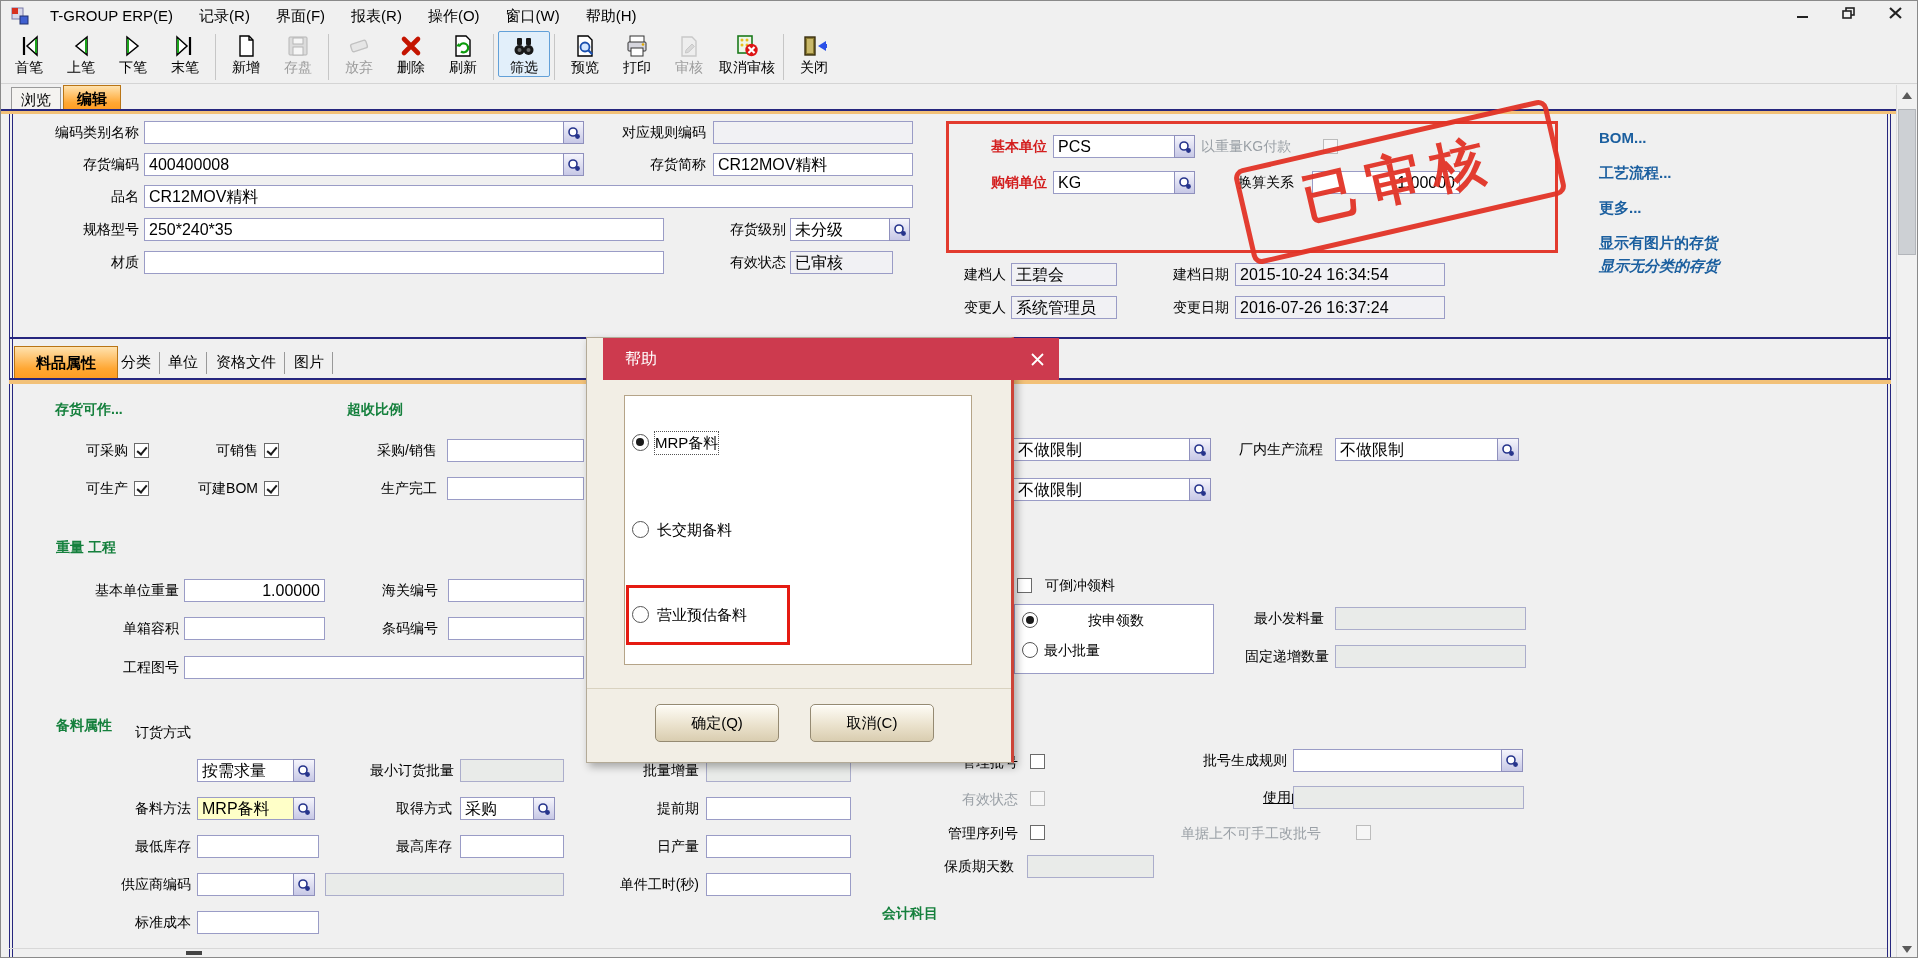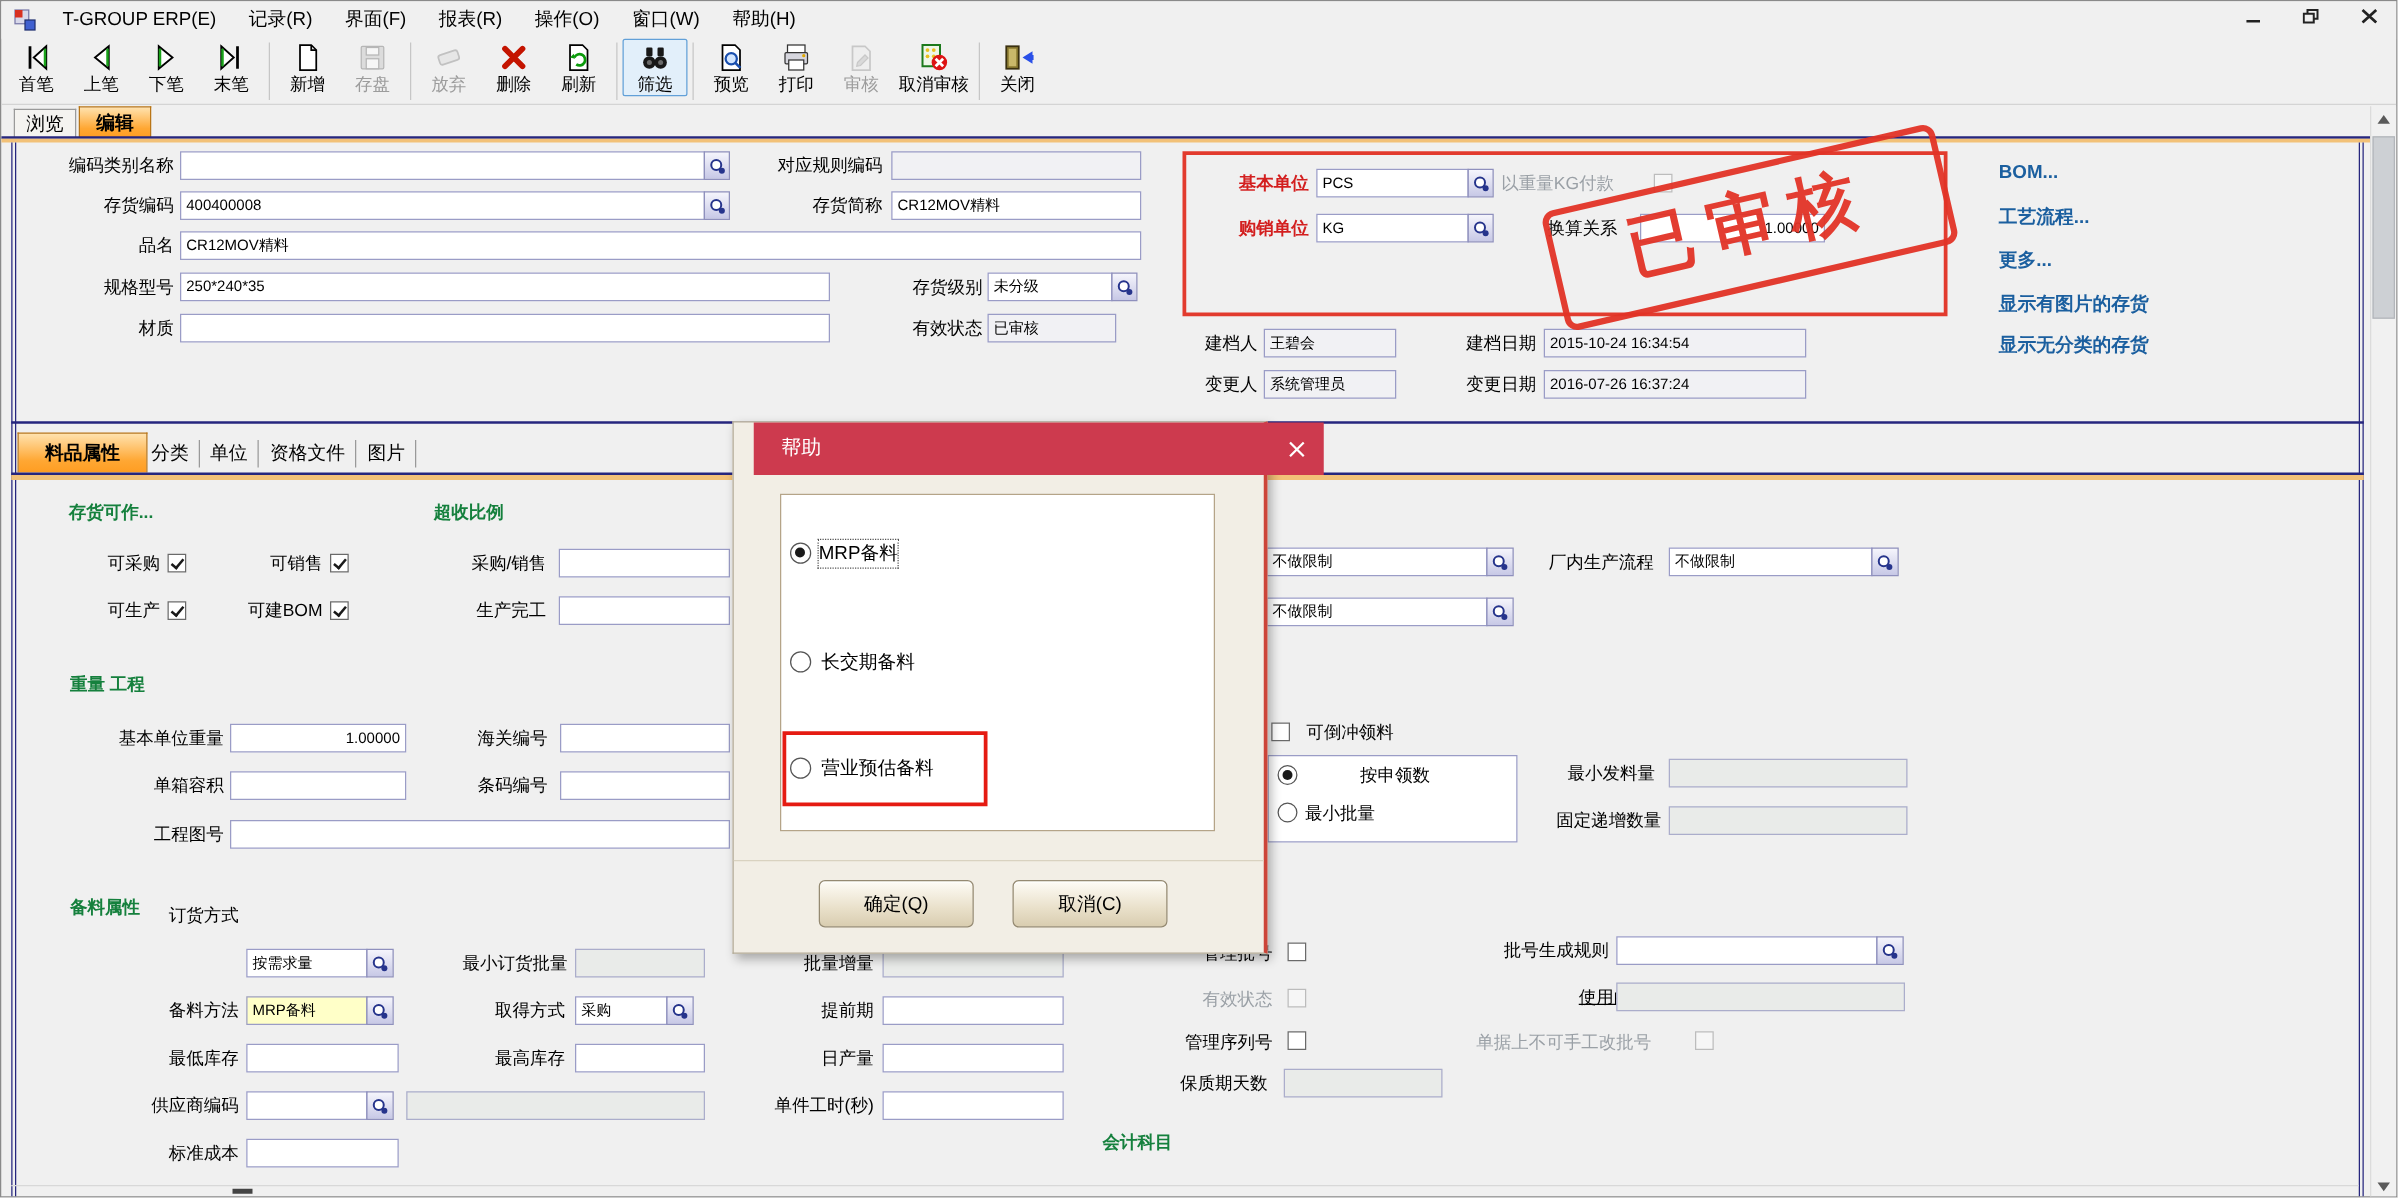--- a/index.html
+++ b/index.html
@@ -30,21 +30,21 @@
   .hline{position:absolute;}
   .navy{background:#26267e;}
   .orange{background:#f2c178;}
   
   .lbl{position:absolute;height:23px;line-height:23px;text-align:right;white-space:nowrap;}
   .lbl.left{text-align:left;}
   .lbl.gray{color:#9aa0a6;}
   .lbl.red{color:#d31f1f;font-weight:bold;}
   .grouplbl{position:absolute;color:#15803d;font-weight:bold;white-space:nowrap;}
   .fld{position:absolute;height:23px;box-sizing:border-box;background:#fff;border:1px solid #9a9cc6;
-       font-size:12px;line-height:21px;padding:0 4px;white-space:nowrap;overflow:hidden;}
+       font-size:16px;line-height:21px;padding:0 4px;white-space:nowrap;overflow:hidden;}
   .fld.ro{background:#f1f1f4;}
   .fld.dis{background:#e9ebe9;border-color:#abadcb;}
   .fld.yellow{background:#ffffc8;}
   .fld.num{text-align:right;}
   .lookup{position:absolute;width:21px;height:23px;box-sizing:border-box;border:1px solid #8f90bd;
           background:linear-gradient(180deg,#f5f5fc,#c7c8e6);display:flex;align-items:center;justify-content:center;}
   .cbx{position:absolute;width:15px;height:15px;box-sizing:border-box;background:#fff;border:1px solid #6a6a6a;}
   .cbx.checked::after{content:"";position:absolute;left:2px;top:3px;width:8px;height:4px;
           border-left:2px solid #1a1a1a;border-bottom:2px solid #1a1a1a;transform:rotate(-50deg);}
   .cbx.dis{border-color:#bcbcbc;background:#f6f6f6;}
@@ -328,21 +328,21 @@
 
   <span class="lbl" style="left:950px;top:295px;width:55px;">变更人</span>
   <div class="fld ro" style="left:1010px;top:295px;width:106px;">系统管理员</div>
   <span class="lbl" style="left:1120px;top:295px;width:108px;">变更日期</span>
   <div class="fld ro" style="left:1234px;top:295px;width:210px;">2016-07-26 16:37:24</div>
 
   <a class="sidelink" style="left:1598px;top:128px;">BOM...</a>
   <a class="sidelink" style="left:1598px;top:163px;">工艺流程...</a>
   <a class="sidelink" style="left:1598px;top:198px;">更多...</a>
   <a class="sidelink" style="left:1598px;top:233px;">显示有图片的存货</a>
-  <a class="sidelink" style="left:1598px;top:266px;">显示无分类的存货</a>
+  <a class="sidelink" style="left:1598px;top:256px;font-style:italic;">显示无分类的存货</a>
   <div class="stamp">已审核</div>
 
   <div class="tab active" style="left:13px;top:345px;width:104px;height:32px;line-height:32px;">料品属性</div>
   <span class="subtab" style="left:120px;">分类</span>
   <div class="subdiv" style="left:158px;"></div>
   <span class="subtab" style="left:167px;">单位</span>
   <div class="subdiv" style="left:205px;"></div>
   <span class="subtab" style="left:215px;">资格文件</span>
   <div class="subdiv" style="left:283px;"></div>
   <span class="subtab" style="left:293px;">图片</span>

